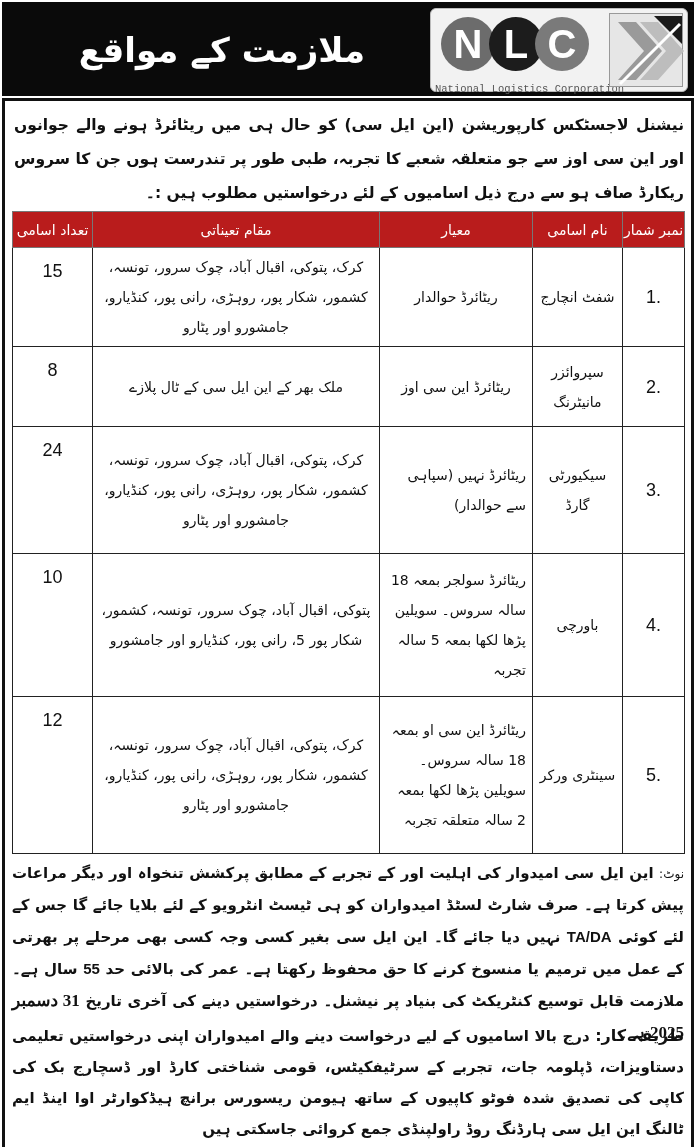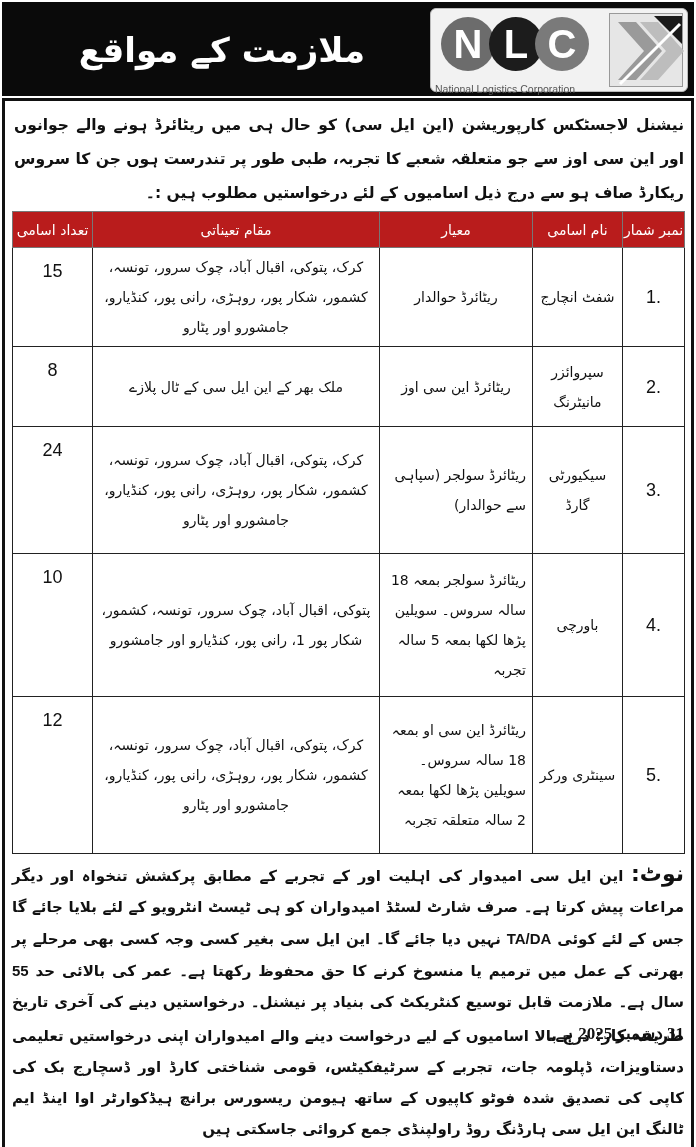--- a/index.html
+++ b/index.html
@@ -14,21 +14,21 @@
     color: #fff; font-family: "DejaVu Serif", serif; font-weight: bold; font-size: 34px;
     direction: rtl; text-align: center; line-height: 80px; }
   .logo-box { position: absolute; left: 428px; top: 6px; width: 258px; height: 84px; background: #f2f2f2;
     border-radius: 6px; border: 1px solid #bbb; }
   .logo-circle { position: absolute; top: 8px; width: 54px; height: 54px; border-radius: 50%;
     color: #fff; font-family: "Liberation Sans", sans-serif; font-weight: bold; font-size: 40px;
     line-height: 54px; text-align: center; }
   .logo-n { left: 10px; background: #6c6c6c; }
   .logo-l { left: 58px; background: #1c1c1c; }
   .logo-c { left: 104px; background: #7a7a7a; }
-  .logo-caption { position: absolute; left: 4px; top: 74px; font-family: Liberation Sans, sans-serif;
+  .logo-caption { position: absolute; left: 4px; top: 74px; font-family: Liberation Mono, monospace;
     font-size: 10.5px; color: #555; white-space: nowrap; }
   .logo-mark { position: absolute; left: 178px; top: 4px; width: 74px; height: 74px; border: 1px solid #999; background: #e6e6e6; }
 
   
   .frame { position: absolute; left: 2px; top: 98px; width: 692px; height: 1049px;
     border-left: 3px solid #111; border-right: 3px solid #111; border-top: 3px solid #111; }
 
   .urdu { direction: rtl; font-family: "DejaVu Sans", sans-serif; }
 
   .intro { position: absolute; left: 14px; top: 108px; width: 670px; font-size: 15.5px; line-height: 34px;
@@ -39,21 +39,21 @@
   .jobs-table th, .jobs-table td { border: 1.5px solid #222; }
   .jobs-table th { background: #b91c1c; color: #fff; font-weight: normal; font-size: 14px; height: 36px;
     text-align: center; border-color: #777; }
   .jobs-table td { font-size: 14px; line-height: 30px; text-align: center; vertical-align: middle; padding: 2px 6px; }
   .jobs-table td.serial { font-family: "Liberation Sans", sans-serif; font-size: 18px; direction: ltr; }
   .jobs-table td.count { font-family: "Liberation Sans", sans-serif; font-size: 18px; vertical-align: top; padding-top: 8px; direction: ltr; }
   .jobs-table td.crit { text-align: right; }
 
   .note-block { position: absolute; left: 12px; top: 858px; width: 672px; font-size: 15px; line-height: 31px;
     text-align: justify; text-align-last: right; font-weight: bold; }
-  .note-label { font-size: 22px; font-weight: bold; }
+  .note-label { font-size: 12px; font-weight: normal; }
   .deadline { font-family: Liberation Serif, serif; font-weight: bold; font-size: 17px; }
   .proc-block { position: absolute; left: 12px; top: 1020px; width: 672px; font-size: 15px; line-height: 31px;
     text-align: justify; text-align-last: right; font-weight: bold; }
   .proc-label { font-size: 16px; font-weight: bold; }
   .ltr-inline { direction: ltr; unicode-bidi: isolate; font-family: "Liberation Sans", sans-serif; margin-top: 23px; }
 </style>
 </head>
 <body>
 
 <div class="page">
@@ -108,29 +108,29 @@
       <tr style="height:80px">
         <td class="serial">2.</td>
         <td>سپروائزر مانیٹرنگ</td>
         <td>ریٹائرڈ این سی اوز</td>
         <td>ملک بھر کے این ایل سی کے ٹال پلازے</td>
         <td class="count">8</td>
       </tr>
       <tr style="height:127px">
         <td class="serial">3.</td>
         <td>سیکیورٹی گارڈ</td>
-        <td class="crit">ریٹائرڈ سولجر (سپاہی سے حوالدار)</td>
+        <td class="crit">ریٹائرڈ نہیں (سپاہی سے حوالدار)</td>
         <td>کرک، پتوکی، اقبال آباد، چوک سرور، تونسہ، کشمور، شکار پور، روہڑی، رانی پور، کنڈیارو، جامشورو اور پٹارو</td>
         <td class="count">24</td>
       </tr>
       <tr style="height:143px">
         <td class="serial">4.</td>
         <td>باورچی</td>
         <td class="crit">ریٹائرڈ سولجر بمعہ 18 سالہ سروس۔ سویلین پڑھا لکھا بمعہ 5 سالہ تجربہ</td>
-        <td>پتوکی، اقبال آباد، چوک سرور، تونسہ، کشمور، شکار پور 1، رانی پور، کنڈیارو اور جامشورو</td>
+        <td>پتوکی، اقبال آباد، چوک سرور، تونسہ، کشمور، شکار پور 5، رانی پور، کنڈیارو اور جامشورو</td>
         <td class="count">10</td>
       </tr>
       <tr style="height:157px">
         <td class="serial">5.</td>
         <td>سینٹری ورکر</td>
         <td class="crit">ریٹائرڈ این سی او بمعہ 18 سالہ سروس۔ سویلین پڑھا لکھا بمعہ 2 سالہ متعلقہ تجربہ</td>
         <td>کرک، پتوکی، اقبال آباد، چوک سرور، تونسہ، کشمور، شکار پور، روہڑی، رانی پور، کنڈیارو، جامشورو اور پٹارو</td>
         <td class="count">12</td>
       </tr>
     </tbody>

